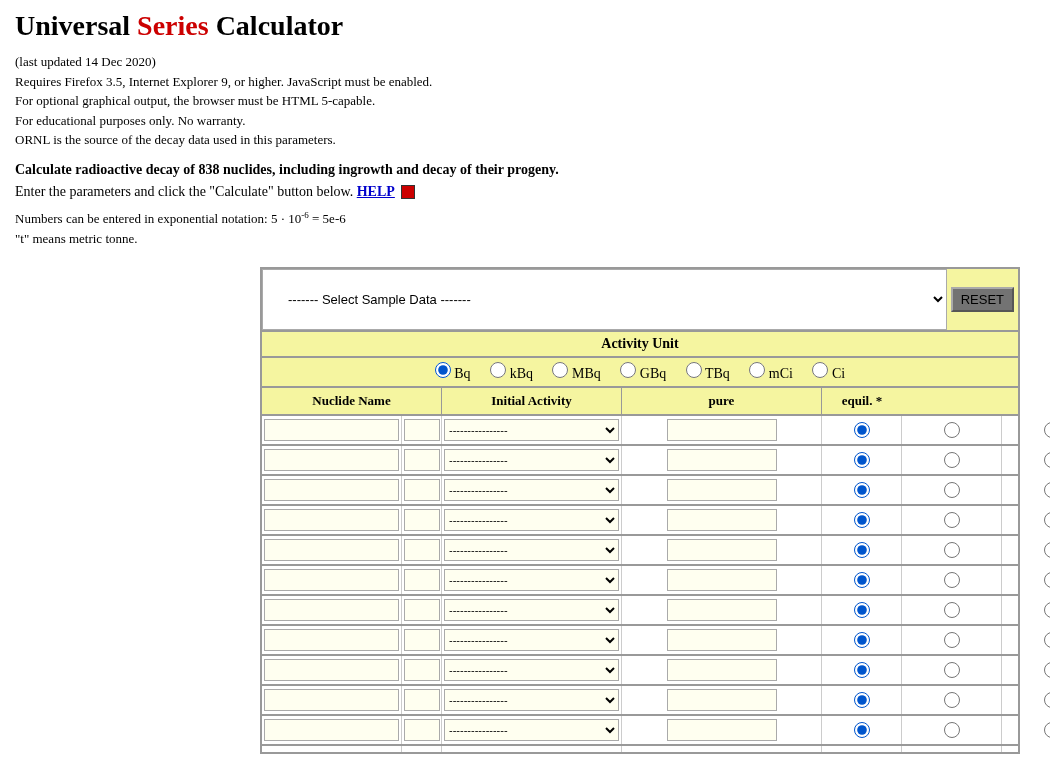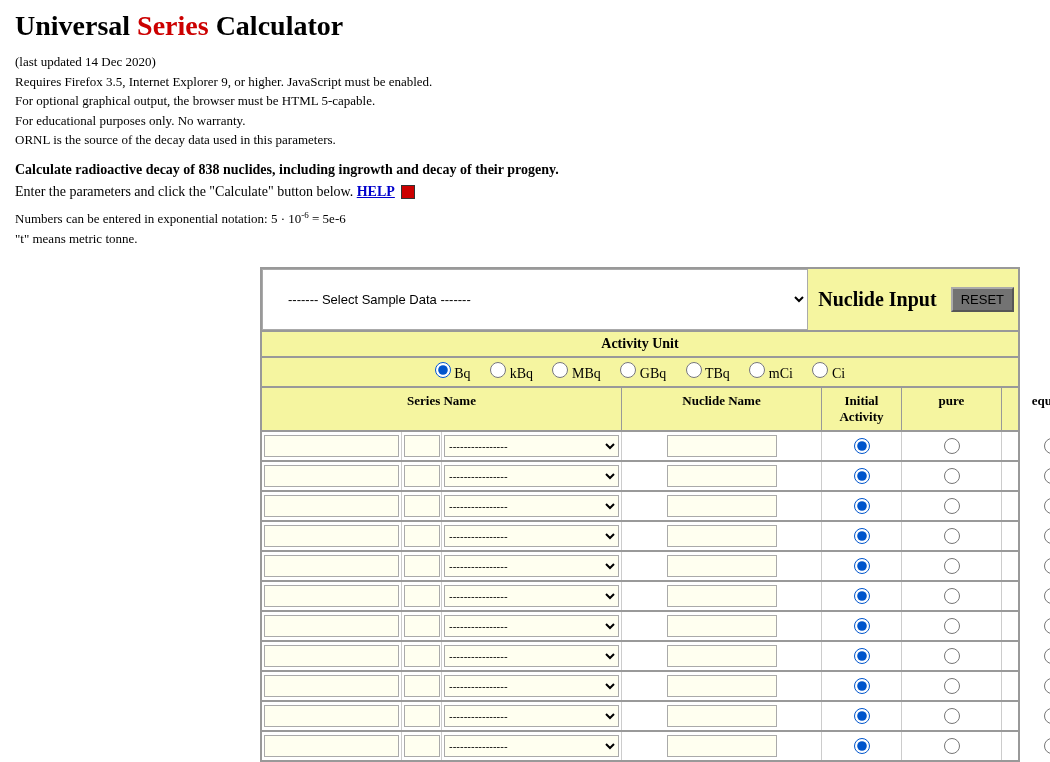--- a/index.html
+++ b/index.html
@@ -205,21 +205,20 @@
   <span>Numbers can be entered in exponential notation: 5 · 10</span><sup>-6</sup><span> = 5e-6</span>
 </div>
 <div class="notation-line" style="margin-top:4px;">"t" means metric tonne.</div>
 
 <div class="calculator-container">
 
   <div class="top-row">
     <select class="sample-select">
       <option>------- Select Sample Data -------</option>
     </select>
-    <span class="nuclide-input-label">Nuclide Input</span>
     <button class="reset-btn">RESET</button>
   </div>
 
   <div class="activity-unit-row">
     <span>Activity Unit</span>
   </div>
 
   <div class="radio-row">
     <label>
       <input type="radio" name="activity_unit" value="Bq" checked="" style=""> Bq
@@ -238,21 +237,20 @@
     </label>
     <label>
       <input type="radio" name="activity_unit" value="mCi" style=""> mCi
     </label>
     <label>
       <input type="radio" name="activity_unit" value="Ci" style=""> Ci
     </label>
   </div>
 
   <div class="header-row">
-    <div class="header-cell" style="grid-column: span 2;">Series Name</div>
     <div class="header-cell">Nuclide Name</div>
     <div class="header-cell">Initial Activity</div>
     <div class="header-cell">pure</div>
     <div class="header-cell">equil. *</div>
   </div>
 
   <div id="data-rows-container">
       <div class="data-row">
     <div class="data-cell">
       <input type="text" class="text-input" value="" style="">

